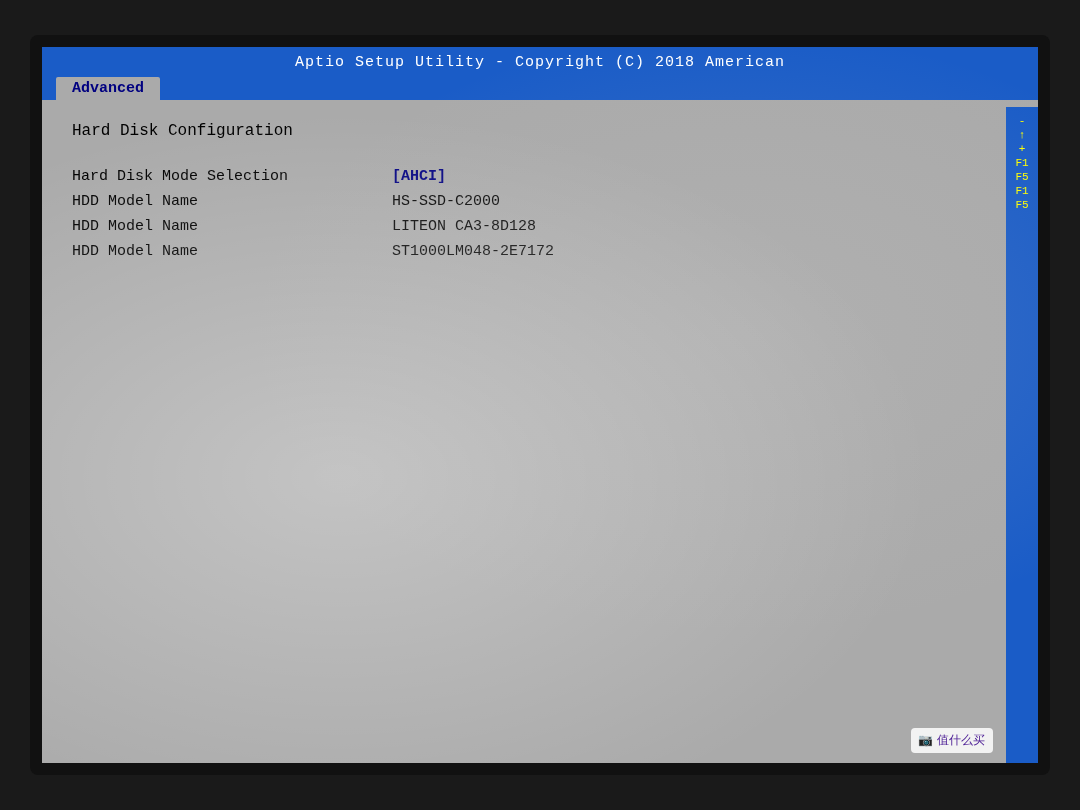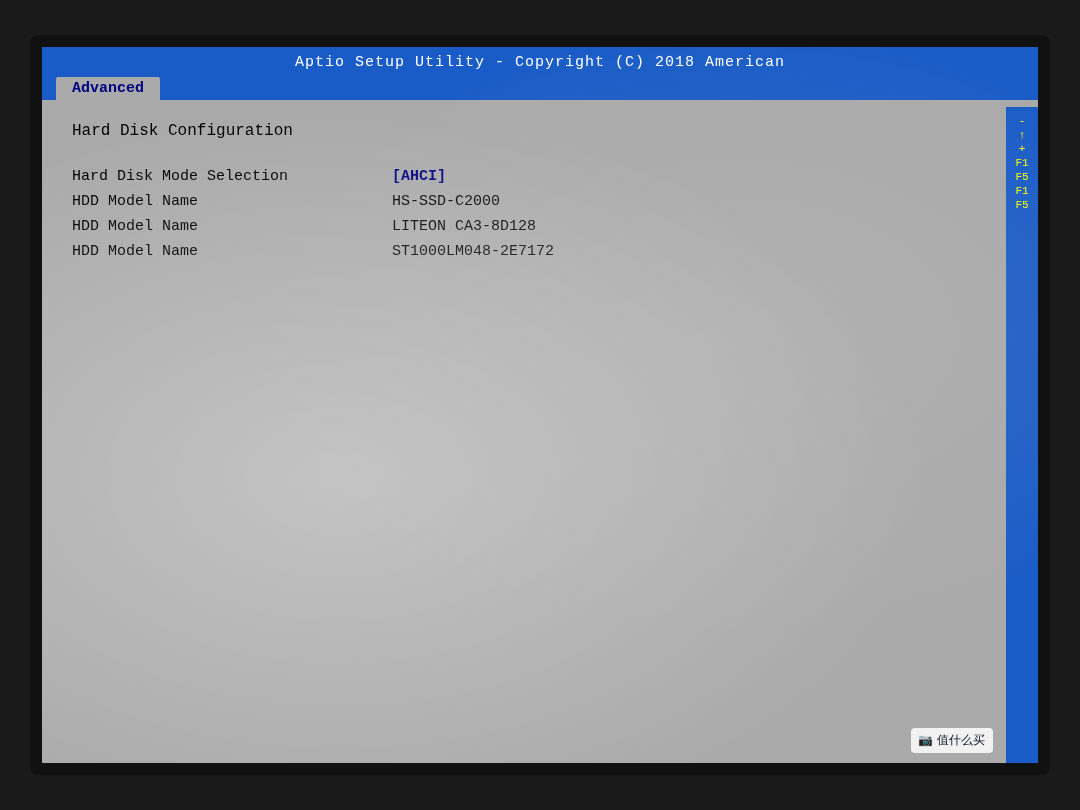--- a/index.html
+++ b/index.html
@@ -159,21 +159,21 @@
 
     
     .watermark {
       position: absolute;
       bottom: 10px;
       right: 45px;
       background: rgba(255,255,255,0.85);
       border-radius: 4px;
       padding: 4px 8px;
       font-size: 12px;
-      color: #0f172a;
+      color: #4c1d95;
       font-family: sans-serif;
       z-index: 20;
     }
   </style>
 </head>
 <body>
 
 <div class="monitor-bezel">
   <div class="screen">
     <div class="bios-container">

